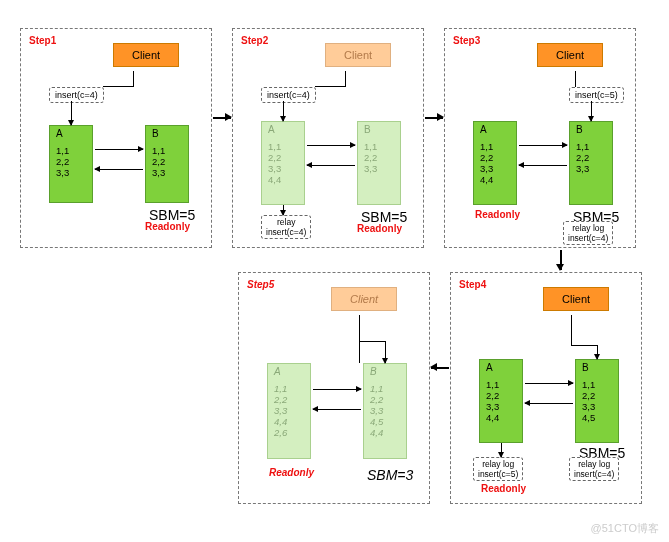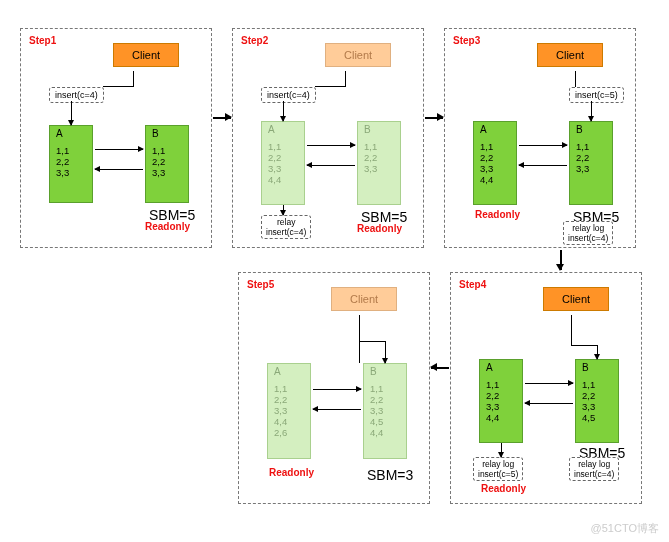--- a/index.html
+++ b/index.html
@@ -248,21 +248,21 @@
   </div>
 </div>
 
 <div style="position:relative; height:0;">
   <div class="big-arrow-v" style="left:540px; top:-22px; height:20px;"></div>
 </div>
 
 <div class="row">
   <div class="gap-spacer"></div>
 
-  <div class="step-panel" style="height:230px;">
+  <div class="step-panel" style="height:230px;font-style:italic;">
     <div class="step-label">Step5</div>
     <div class="client faded" style="left:92px;">Client</div>
 
     <div class="db faded" style="top:90px; left:28px; height:96px;">
       <div class="db-title">A</div>
       <div class="db-row">1,1</div>
       <div class="db-row">2,2</div>
       <div class="db-row">3,3</div>
       <div class="db-row">4,4</div>
       <div class="db-row">2,6</div>

